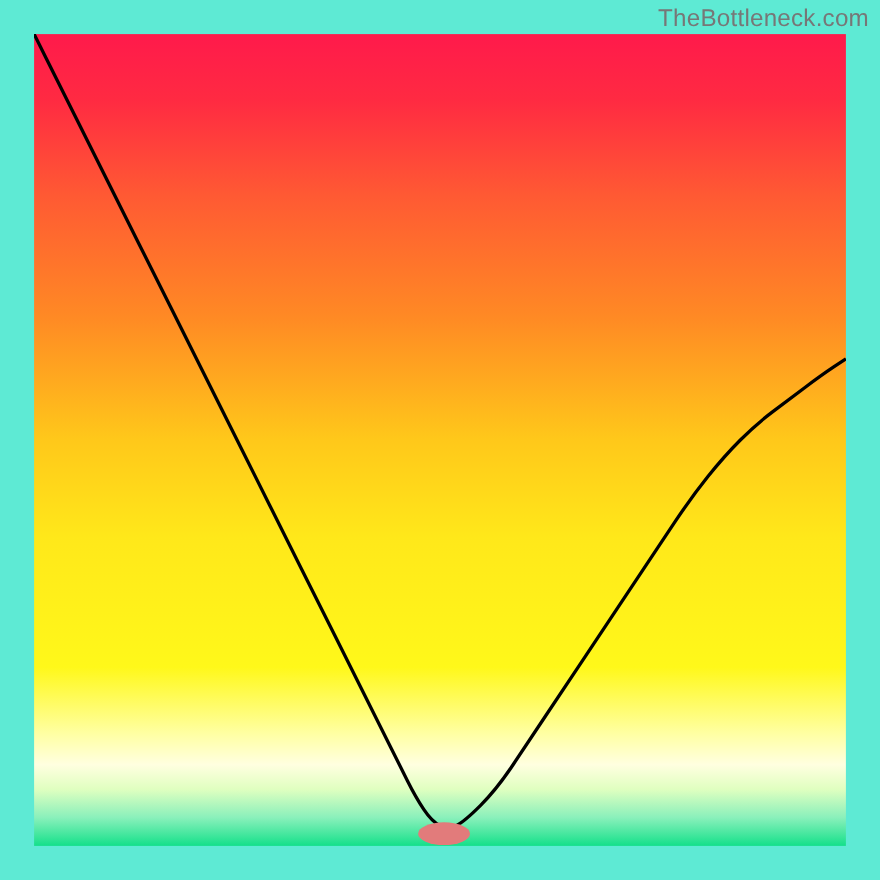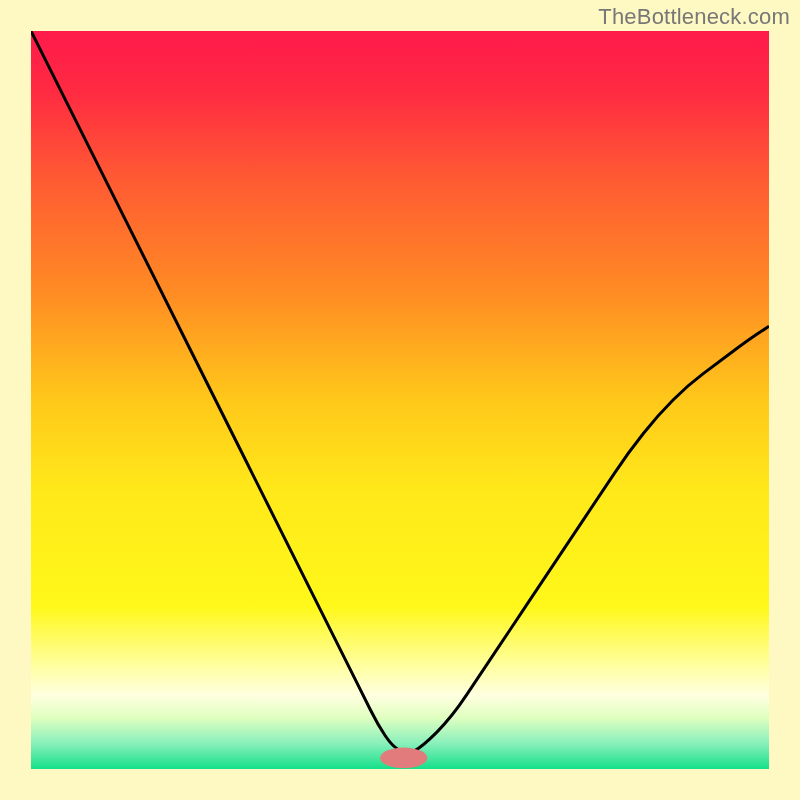--- a/index.html
+++ b/index.html
@@ -8,21 +8,21 @@
     width: 800px;
     height: 800px;
     background: #000;
     font-family: Arial, Helvetica, sans-serif;
     overflow: hidden;
   }
   .frame {
     position: relative;
     width: 800px;
     height: 800px;
-    background: #fef9c3;
+    background: #5eead4;
   }
   .plot {
     position: absolute;
     left: 31px;
     top: 31px;
     width: 738px;
     height: 738px;
   }
   .watermark {
     position: absolute;

